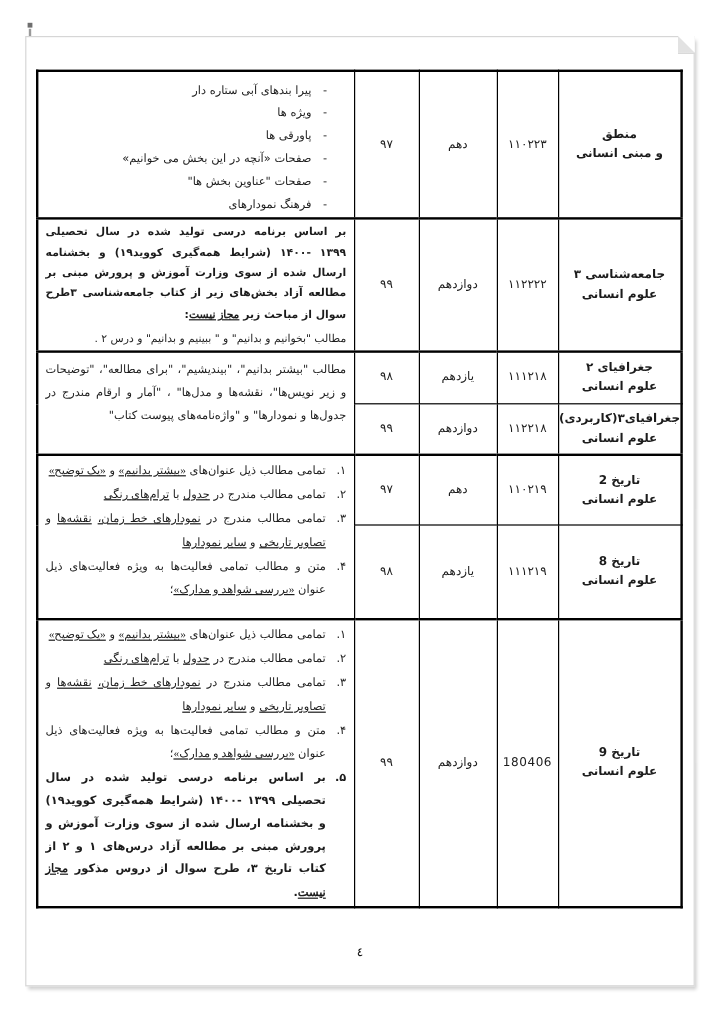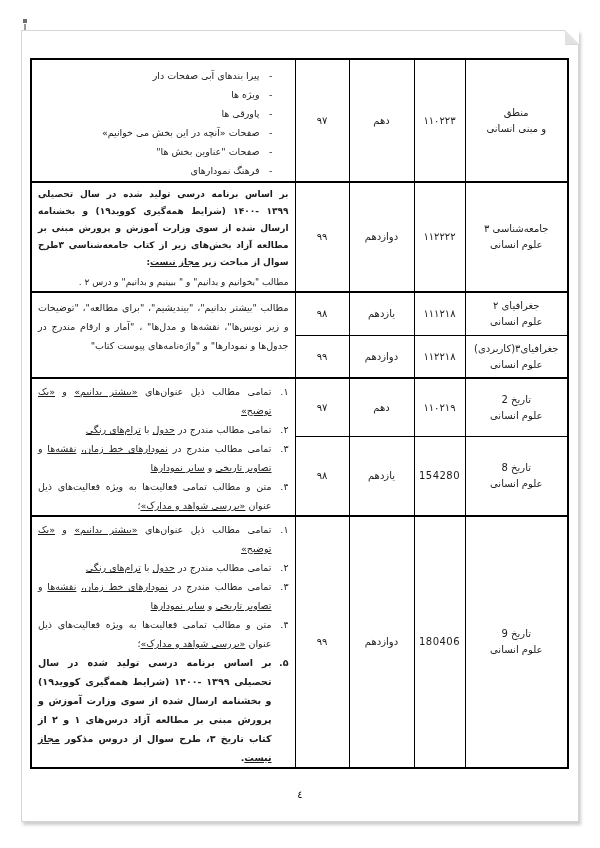--- a/index.html
+++ b/index.html
@@ -27,38 +27,38 @@
     border-collapse:collapse;table-layout:fixed;
     direction:rtl;
   }
   .tbl td{
     border:1px solid #000;vertical-align:middle;text-align:center;
     padding:0;overflow:hidden;font-size:10px;line-height:16px;
   }
   .tbl{border:2px solid #000;}
   tr.sec td{border-bottom-width:2px;}
   td.content{vertical-align:top;text-align:right;padding:0 6px;}
-  .subject div{line-height:16px;font-size:10px;}
+  .subject div{line-height:16px;font-size:10px;font-weight:bold;}
   .num-cell{font-size:10px;letter-spacing:0.5px;}
 
   .dashlist{padding:6px 16px 0 2px;}
   .dl-item{display:flex;gap:6px;line-height:19px;font-size:9.5px;}
   .dl-item .dash{width:7px;flex:none;}
 
   .para{font-size:9px;line-height:17px;text-align:justify;padding-top:3px;}
   .para.last{text-align:right;}
   .geo{font-size:9.5px;line-height:19px;text-align:justify;padding-top:5px;}
 
   .numlist{padding-top:3px;}
   .li{display:flex;gap:4px;line-height:19px;font-size:9.5px;}
   .li .num{flex:none;min-width:13px;text-align:right;}
   .li .li-text{flex:1;text-align:justify;}
   .li.bold5 .num{font-weight:bold;}
 
-  .u{text-decoration:underline;}
+  .u{text-decoration:underline;font-family:Liberation Serif, serif;}
   .b{font-weight:bold;}
 
   .pagenum{
     position:absolute;left:0;right:0;top:758px;text-align:center;
     font-size:10px;color:#111;
   }
 </style>
 </head>
 <body>
 
@@ -82,21 +82,21 @@
           <div>منطق</div>
           <div>و مبنی انسانی</div>
         </td>
         <td class="num-cell">۱۱۰۲۲۳</td>
         <td>دهم</td>
         <td class="num-cell">۹۷</td>
         <td class="content">
           <div class="dashlist">
             <div class="dl-item">
                 <span class="dash">-</span>
-                <span>پیرا بندهای آبی صفحات دار</span>
+                <span>پیرا بندهای آبی ستاره دار</span>
               </div>
             <div class="dl-item">
                 <span class="dash">-</span>
                 <span>ویژه ها</span>
               </div>
             <div class="dl-item">
                 <span class="dash">-</span>
                 <span>پاورقی ها</span>
               </div>
             <div class="dl-item">
@@ -178,21 +178,21 @@
                 <div class="li-text"><span>متن و مطالب تمامی فعالیت‌ها به ویژه فعالیت‌های ذیل عنوان </span><span class="u">«بررسی شواهد و مدارک»</span><span>؛</span></div>
               </div>
           </div>
         </td>
       </tr>
       <tr class="sec">
         <td class="subject" style="height:77px">
           <div>تاریخ 8</div>
           <div>علوم انسانی</div>
         </td>
-        <td class="num-cell">154280</td>
+        <td class="num-cell">۱۱۱۲۱۹</td>
         <td>یازدهم</td>
         <td class="num-cell">۹۸</td>
       </tr>
 
       <tr>
         <td class="subject" style="height:209px">
           <div>تاریخ 9</div>
           <div>علوم انسانی</div>
         </td>
         <td class="num-cell">180406</td>

